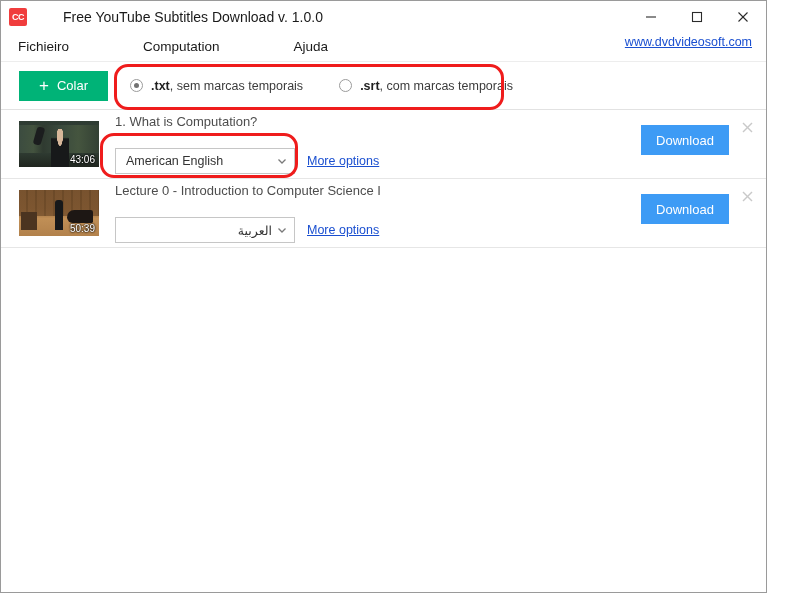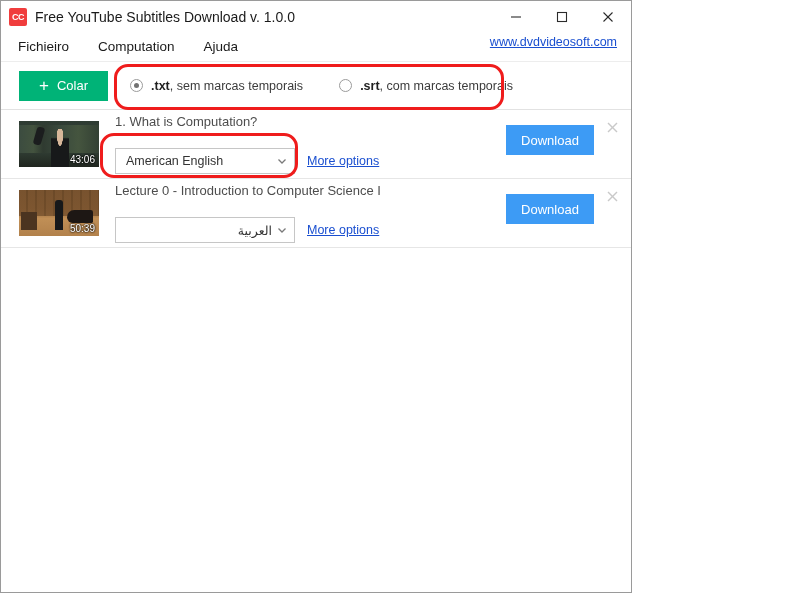--- a/index.html
+++ b/index.html
@@ -4,21 +4,21 @@
 <style>
   * { box-sizing: border-box; margin: 0; padding: 0; }
   html, body {
     width: 793px; height: 593px;
     background: #ffffff;
     font-family: "Liberation Sans", sans-serif;
     overflow: hidden;
   }
   .window {
     position: relative;
-    width: 632px; height: 593px;
+    width: 767px; height: 593px;
     background: #ffffff;
     border: 1px solid #9a9a9a;
     display: flex; flex-direction: column;
   }
 
   
   .titlebar {
     height: 32px; flex: 0 0 32px;
     display: flex; align-items: center;
     background: #ffffff;
@@ -36,38 +36,40 @@
     font-size: 9px;
     font-weight: bold;
     letter-spacing: -0.5px;
     line-height: 1;
     font-family: "Liberation Sans", sans-serif;
   }
   .app-title {
     font-size: 14px;
     color: #1a1a1a;
     white-space: nowrap;
+    margin-left: 28px;
   }
   .winctrls {
     position: absolute; right: 0; top: 0;
     height: 32px; display: flex;
   }
   .winbtn {
     width: 46px; height: 32px;
     display: flex; align-items: center; justify-content: center;
     color: #2b2b2b;
   }
   .winbtn svg { display: block; }
 
   
   .menubar {
     height: 28px; flex: 0 0 28px;
     display: flex; align-items: center;
     position: relative;
     background: #ffffff;
+    gap: 45px;
   }
   .menu-item {
     font-size: 13.5px;
     color: #1a1a1a;
     padding: 0 12px;
     margin-left: 5px;
     line-height: 28px;
     white-space: nowrap;
   }
   .weblink {

